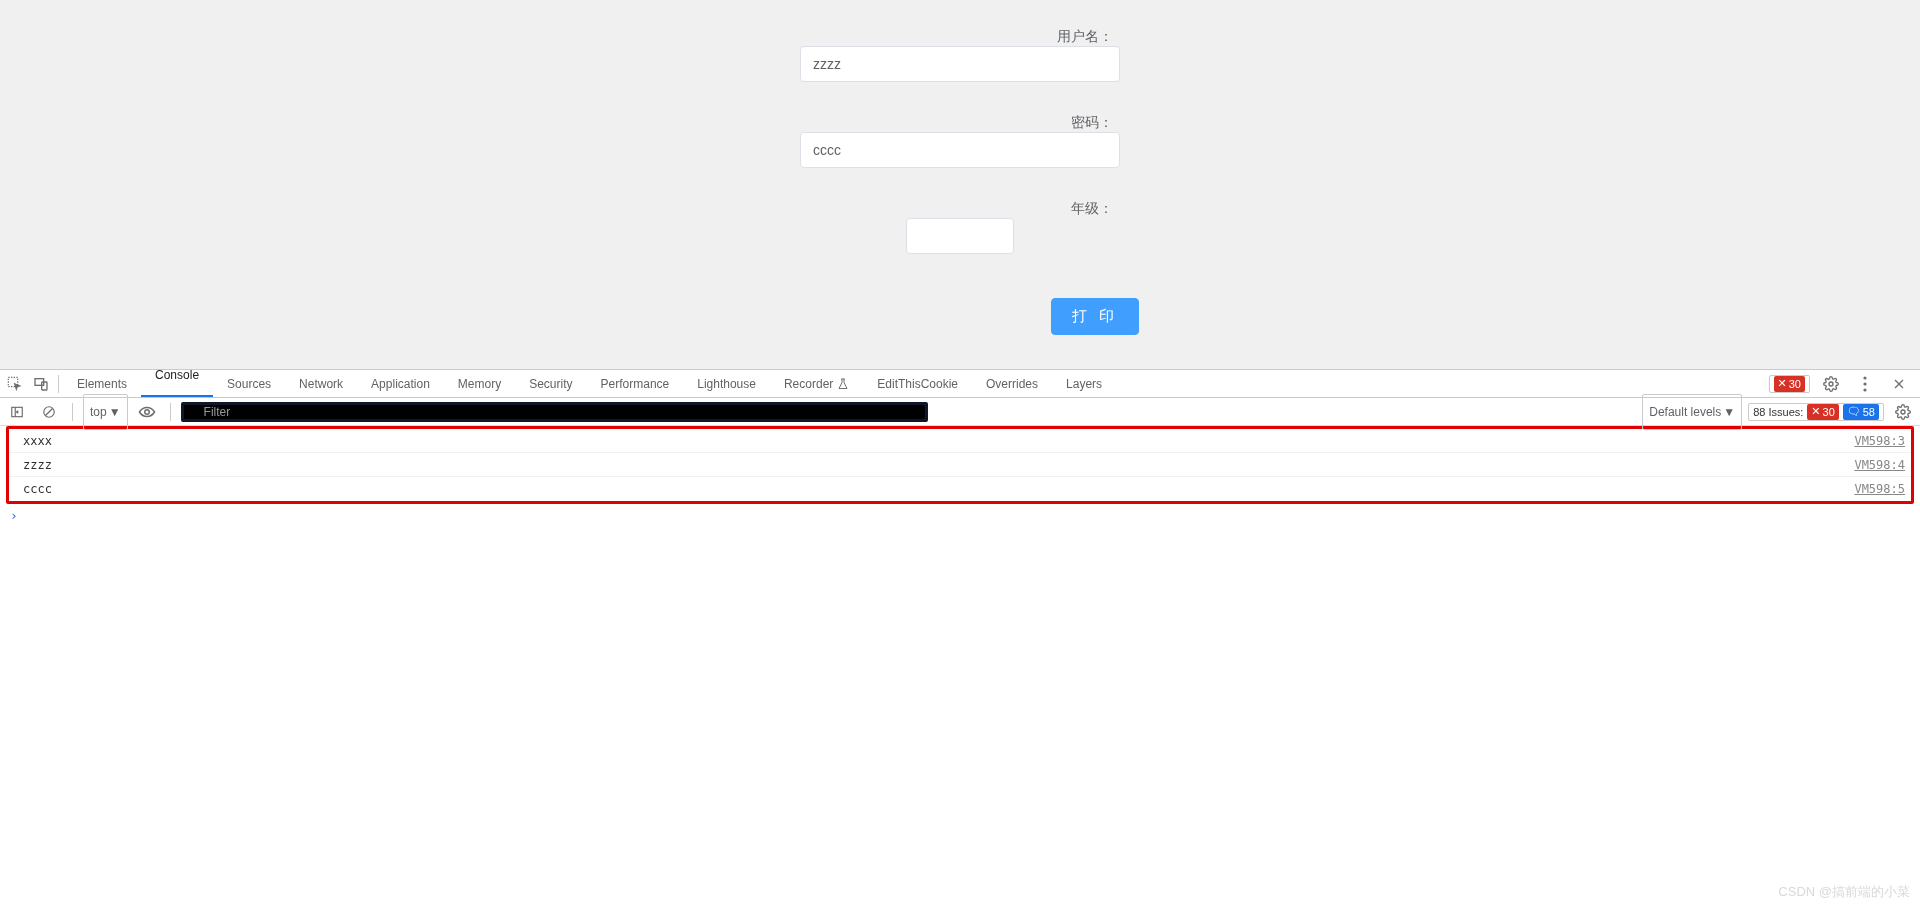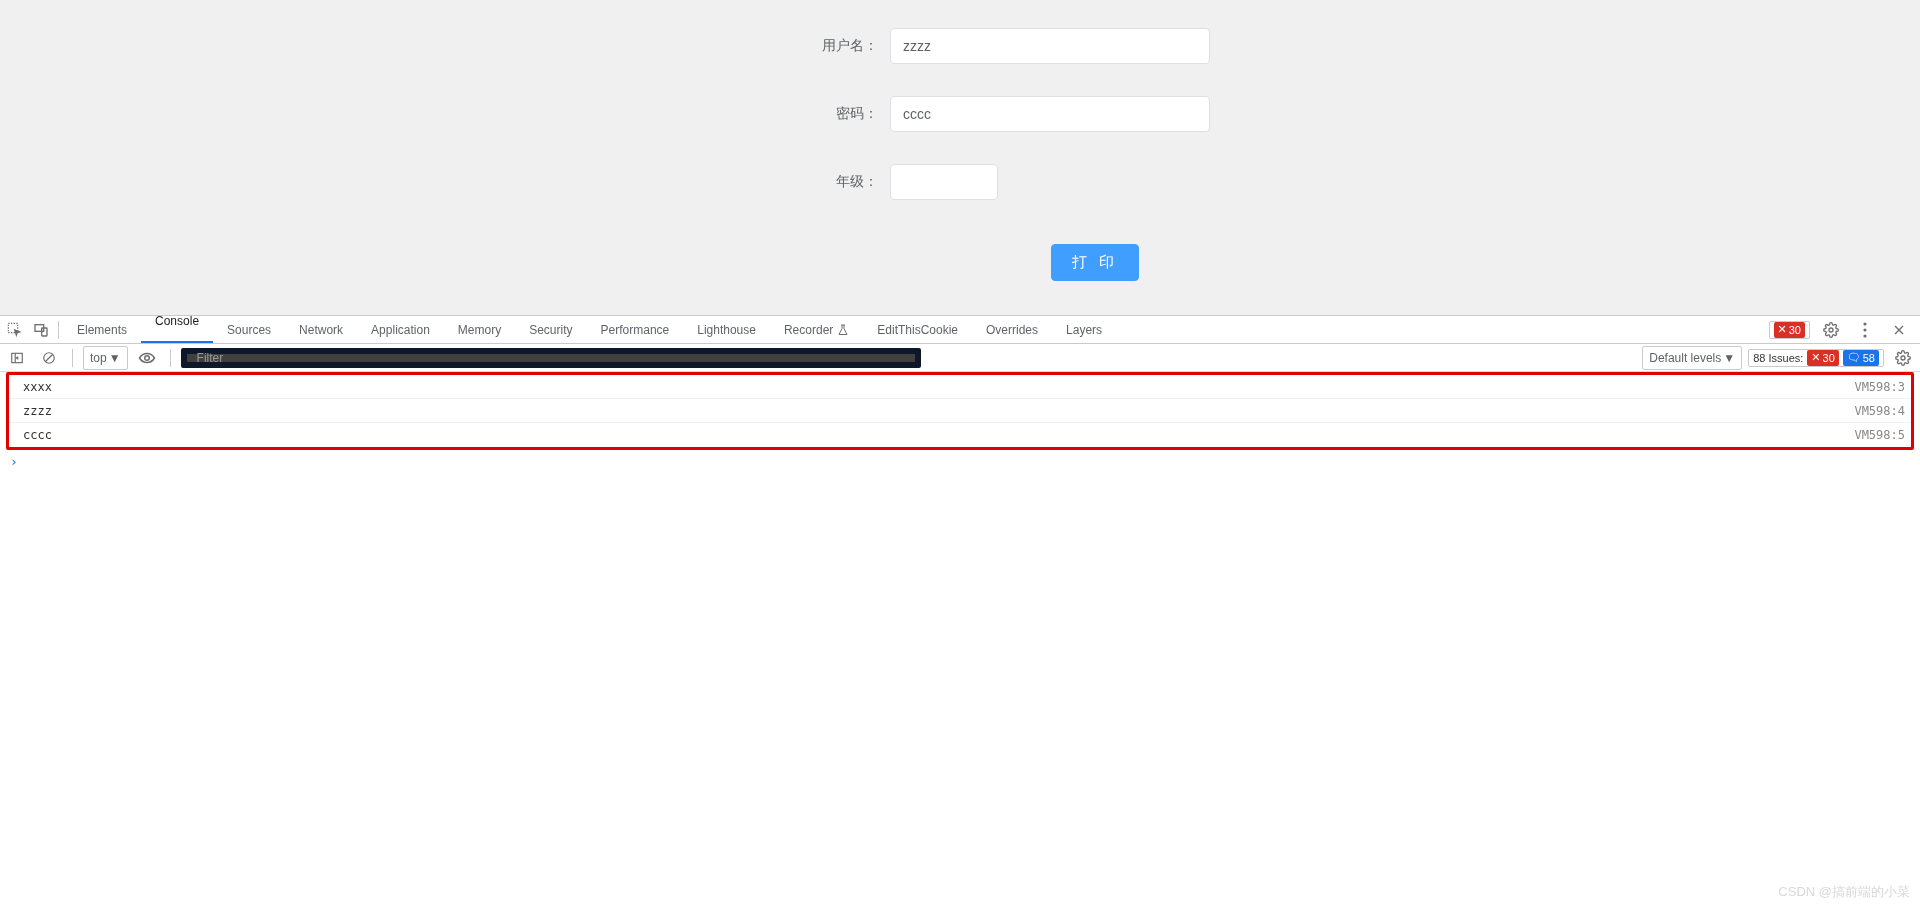--- a/index.html
+++ b/index.html
@@ -18,20 +18,21 @@
     width: 100%;
     display: flex;
     flex-direction: column;
     align-items: center;
   }
   .form-row {
     display: flex;
     align-items: center;
     margin: 16px 0;
     width: 800px;
+    flex-direction: column;
   }
   .form-label {
     width: 330px;
     text-align: right;
     color: #606266;
     padding-right: 12px;
     white-space: nowrap;
   }
   .form-input {
     height: 36px;
@@ -84,35 +85,35 @@
   .dt-flask { margin-left: 4px; }
   .dt-right { display: flex; align-items: center; gap: 8px; padding: 0 6px; }
   .dt-badge { display: inline-flex; align-items: center; gap: 2px; color: #fff; background: #d93025; border-radius: 2px; padding: 0 4px; font-size: 11px; height: 16px; }
   .dt-badge.blue { background: #1a73e8; }
   .dt-pill { display: inline-flex; align-items: center; border: 1px solid #cacaca; border-radius: 2px; height: 18px; padding: 0 4px; gap: 4px; font-size: 11px; }
 
   .dt-toolbar {
     display: flex; align-items: center; height: 28px; border-bottom: 1px solid #dadada;
     padding: 0 4px; gap: 6px;
   }
-  .dt-select { display: flex; align-items: center; gap: 2px; color: #5f6368; border: 1px solid #cacaca; border-radius: 2px; padding: 1px 6px; height: 24px; }
-  .dt-filter { flex: 1; height: 20px; border: 6px solid #0f172a; border-radius: 2px; background: #404040; padding: 0 10px; color: #999; display: flex; align-items: center; max-width: 1040px; }
+  .dt-select { display: flex; align-items: center; gap: 2px; color: #5f6368; border: 1px solid #cacaca; border-radius: 2px; padding: 1px 6px; height: 36px; }
+  .dt-filter { flex: 1; height: 20px; border: 3px solid #0f172a; border-radius: 2px; background: #000000; padding: 0 20px; color: #999; display: flex; align-items: center; max-width: 1040px; }
 
   .console-body { padding: 0; }
   .highlight-box {
     border: 3px solid #e00000; margin: 0 6px; border-radius: 2px;
   }
   .console-row {
     display: flex; align-items: center; justify-content: space-between;
     border-bottom: 1px solid #f0f0f0; height: 24px; padding: 0 6px 0 14px;
     font-family: Menlo, Consolas, monospace; font-size: 12px;
   }
   .console-row:last-child { border-bottom: none; }
   .console-row .msg { color: #303030; }
-  .console-row .src { color: #888; }
+  .console-row .src { color: #888; text-decoration: underline; }
   .prompt { color: #1a73e8; padding: 4px 10px; font-family: Menlo, Consolas, monospace; font-size: 13px; }
   .watermark { position: fixed; bottom: 4px; right: 10px; color: #d9d9d9; font-size: 13px; }
 
   svg { display: block; }
 </style>
 </head>
 <body>
 
 <div class="page-top">
   <div class="form-wrap">

